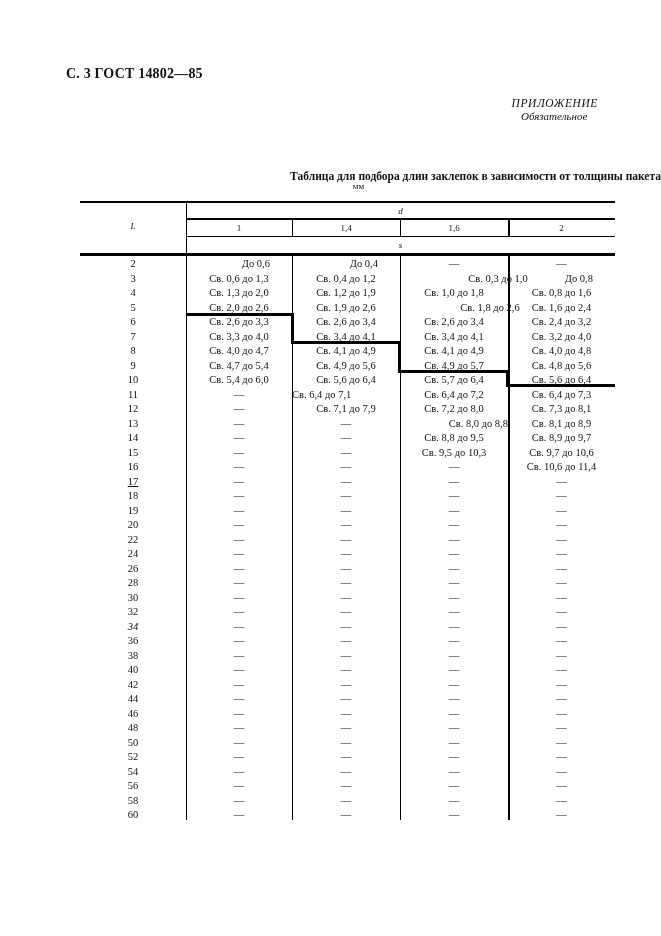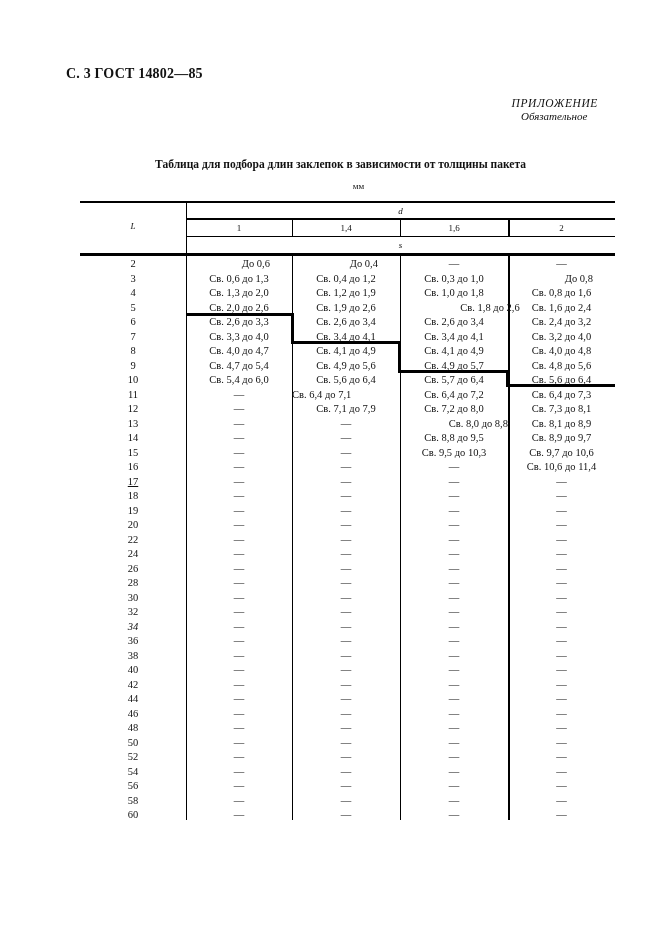--- a/index.html
+++ b/index.html
@@ -1,20 +1,20 @@
 <!DOCTYPE html>
 <html><head>
 <meta charset="utf-8">
 <style>
   html, body { margin:0; padding:0; background:#ffffff; }
   body { width:661px; height:936px; position:relative; overflow:hidden; font-family:"Liberation Serif", "DejaVu Serif", serif; color:#111; }
   .hdr { position:absolute; left:66px; top:66px; font-weight:bold; font-size:14px; letter-spacing:0.2px; }
   .app1 { position:absolute; right:63px; top:97px; font-style:italic; font-size:11.5px; letter-spacing:0.6px; }
   .app2 { position:absolute; left:521px; top:110px; font-style:italic; font-size:11px; }
-  .title { position:absolute; left:0; width:661px; top:158px; text-align:center; font-weight:bold; font-size:11.5px; padding-left:20px; box-sizing:border-box;}
+  .title { position:absolute; left:0; width:661px; top:170px; text-align:right; font-weight:bold; font-size:11.5px; padding-left:20px; box-sizing:border-box;}
   .unit { position:absolute; left:0; width:661px; top:181px; text-align:center; font-size:9px; padding-left:56px; box-sizing:border-box; }
   .rule { position:absolute; background:#000; }
   .vl { position:absolute; background:#000; width:1px; }
   .cell { position:absolute; font-size:10.5px; white-space:nowrap; line-height:12px; }
   .hcell { position:absolute; font-size:9px; text-align:center; }
   .it { font-style:italic; }
 </style>
 </head>
 <body>
 
@@ -60,21 +60,21 @@
         <div class="cell" style="left: 80px; width: 106px; top: 258px; text-align: center;">2</div>
         <div class="cell" style="left: 186px; width: 106px; top: 258px; text-align: right; padding-right: 22px; box-sizing: border-box;">До 0,6</div>
         <div class="cell" style="left: 292px; width: 108px; top: 258px; text-align: right; padding-right: 22px; box-sizing: border-box;">До 0,4</div>
         <div class="cell" style="left: 400px; width: 108px; top: 258px; text-align: center;">—</div>
         <div class="cell" style="left: 508px; width: 107px; top: 258px; text-align: center;">—</div>
       </div>
       <div>
         <div class="cell" style="left: 80px; width: 106px; top: 272.5px; text-align: center;">3</div>
         <div class="cell" style="left: 186px; width: 106px; top: 272.5px; text-align: center;">Св. 0,6 до 1,3</div>
         <div class="cell" style="left: 292px; width: 108px; top: 272.5px; text-align: center;">Св. 0,4 до 1,2</div>
-        <div class="cell" style="left: 400px; width: 108px; top: 272.5px; text-align: center;">Св. 0,3 до 1,0</div>
+        <div class="cell" style="left: 400px; width: 108px; top: 272.5px; text-align: center; padding-left: 44px;">Св. 0,3 до 1,0</div>
         <div class="cell" style="left: 508px; width: 107px; top: 272.5px; text-align: right; padding-right: 22px; box-sizing: border-box;">До 0,8</div>
       </div>
       <div>
         <div class="cell" style="left: 80px; width: 106px; top: 287px; text-align: center;">4</div>
         <div class="cell" style="left: 186px; width: 106px; top: 287px; text-align: center;">Св. 1,3 до 2,0</div>
         <div class="cell" style="left: 292px; width: 108px; top: 287px; text-align: center;">Св. 1,2 до 1,9</div>
         <div class="cell" style="left: 400px; width: 108px; top: 287px; text-align: center;">Св. 1,0 до 1,8</div>
         <div class="cell" style="left: 508px; width: 107px; top: 287px; text-align: center;">Св. 0,8 до 1,6</div>
       </div>
       <div>

